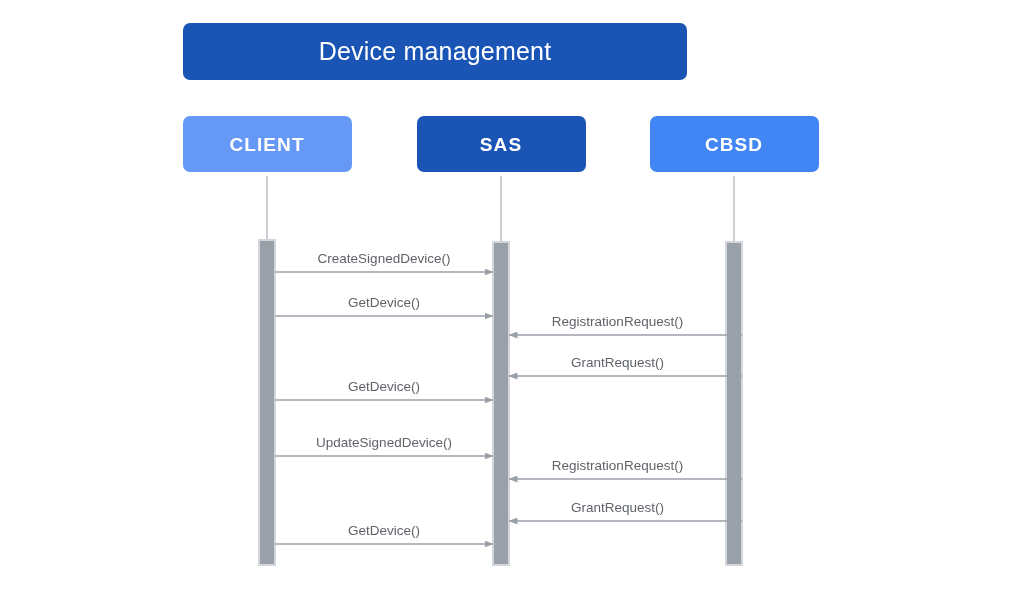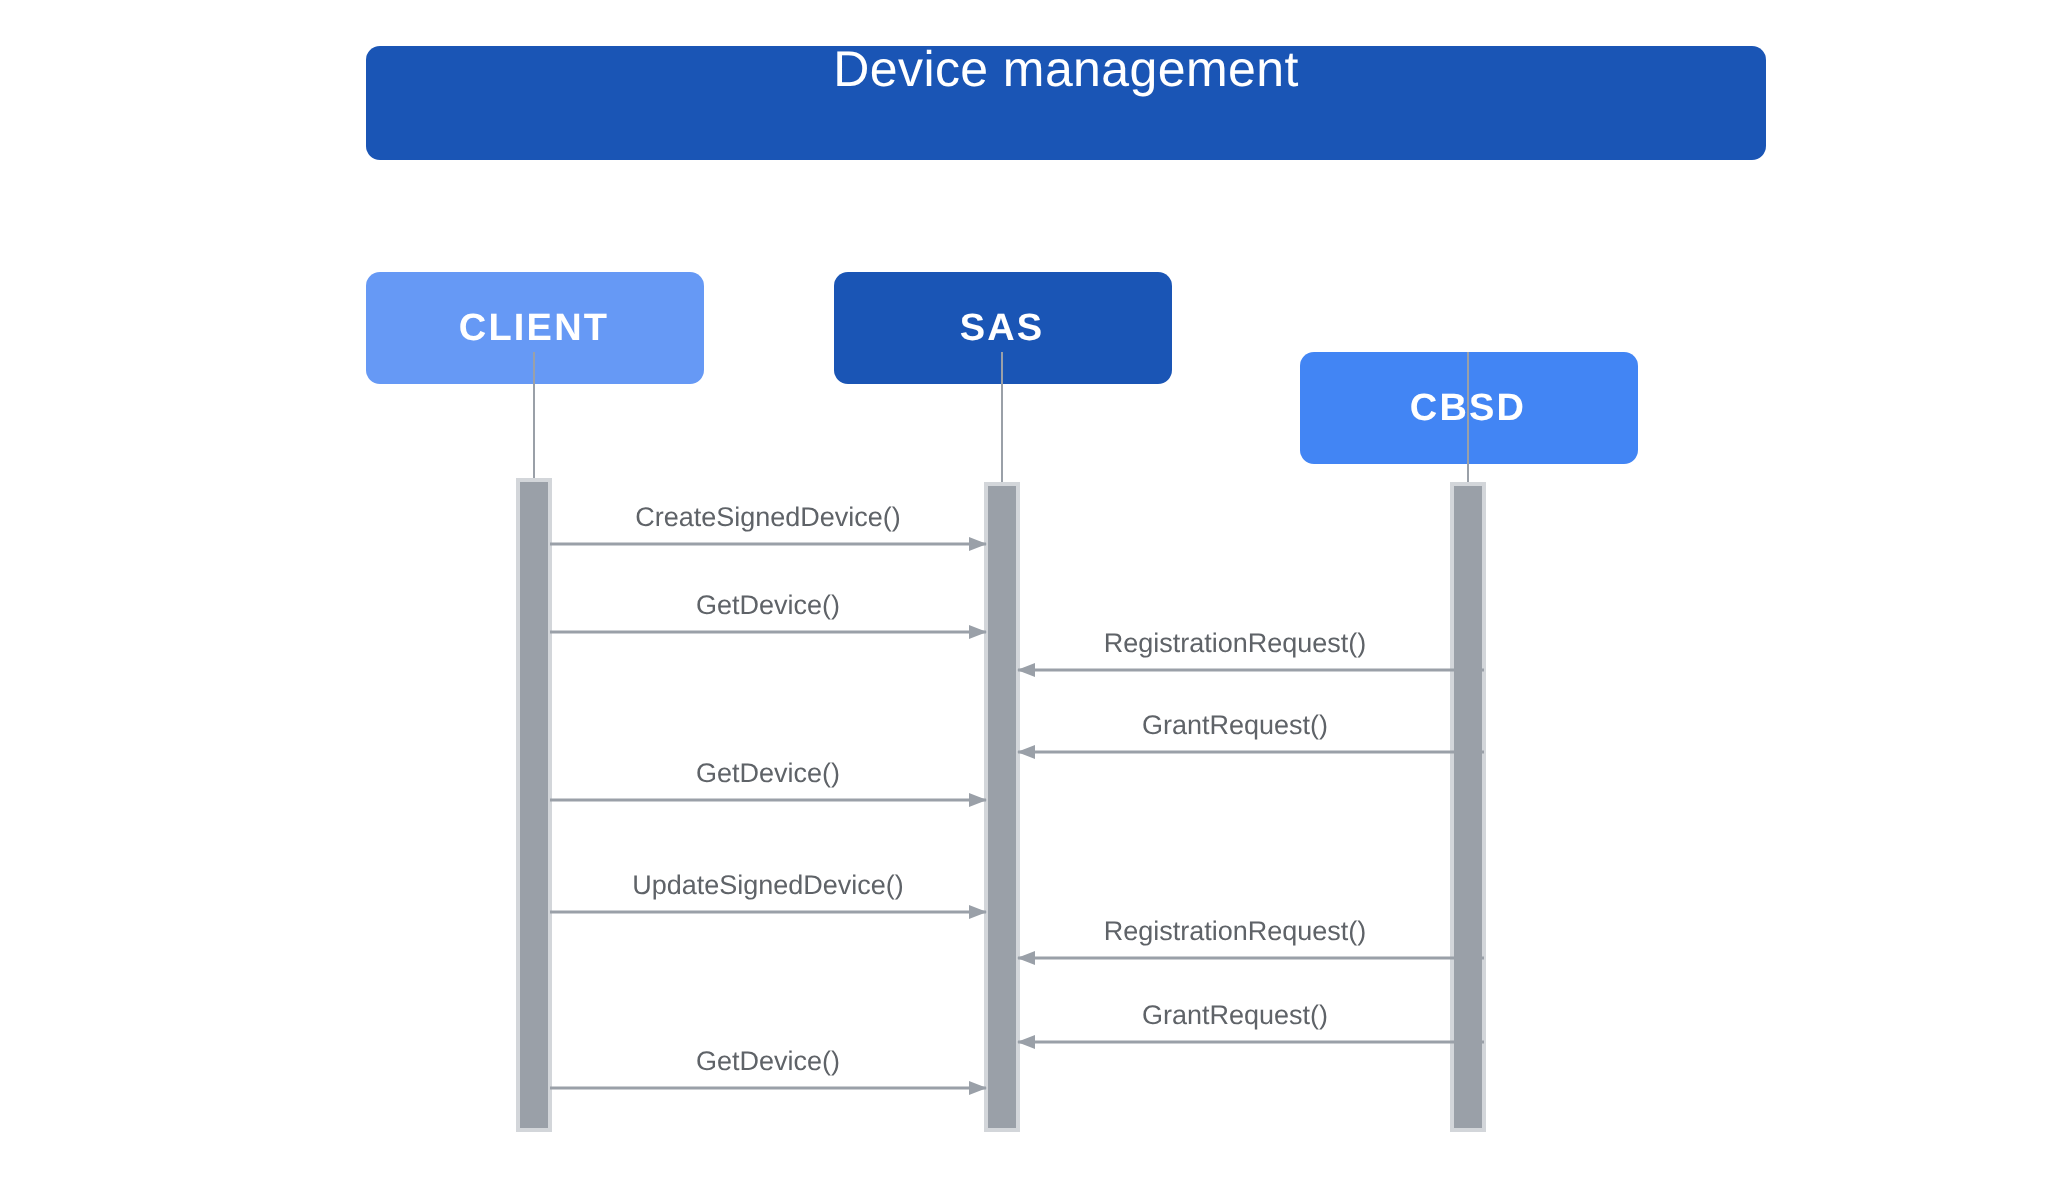--- a/index.html
+++ b/index.html
@@ -21,41 +21,41 @@
     inset: 0;
     width: 1024px;
     height: 600px;
   }
 
   
   .title-banner {
     position: absolute;
     left: 183px;
     top: 23px;
-    width: 700px;
+    width: 504px;
     height: 57px;
     border-radius: 7px;
     background: #1a55b5;
     display: flex;
-    align-items: flex-start;
+    align-items: center;
     justify-content: center;
     box-sizing: border-box;
   }
   .title-banner .title-text {
     color: #ffffff;
     font-size: 25px;
     font-weight: 400;
     letter-spacing: 0.2px;
     line-height: 1;
   }
 
   
   .participant-box {
     position: absolute;
-    top: 136px;
+    top: 116px;
     width: 169px;
     height: 56px;
     border-radius: 7px;
     display: flex;
     align-items: center;
     justify-content: center;
     box-sizing: border-box;
   }
   .participant-box .participant-label {
     color: #ffffff;
@@ -91,21 +91,21 @@
   <div class="title-banner">
     <span class="title-text">Device management</span>
   </div>
 
   <div class="participant-box" style="left: 182.5px; background: rgb(102, 153, 245);">
     <span class="participant-label">CLIENT</span>
   </div>
   <div class="participant-box" style="left: 416.5px; background: rgb(26, 85, 181); text-align: right;">
     <span class="participant-label">SAS</span>
   </div>
-  <div class="participant-box" style="left: 649.5px; background: rgb(66, 133, 244); margin-top: 40px;">
+  <div class="participant-box" style="left: 649.5px; background: rgb(66, 133, 244);">
     <span class="participant-label">CBSD</span>
   </div>
 
   <svg class="overlay" width="1024" height="600" viewBox="0 0 1024 600">
     <defs>
       <marker id="arrow-right" markerWidth="9" markerHeight="7" refX="8.5" refY="3.5" orient="auto" markerUnits="userSpaceOnUse">
         <path d="M0,0 L9,3.5 L0,7 Z" fill="#9aa0a8"></path>
       </marker>
       <marker id="arrow-left" markerWidth="9" markerHeight="7" refX="8.5" refY="3.5" orient="auto" markerUnits="userSpaceOnUse">
         <path d="M0,0 L9,3.5 L0,7 Z" fill="#9aa0a8"></path>

